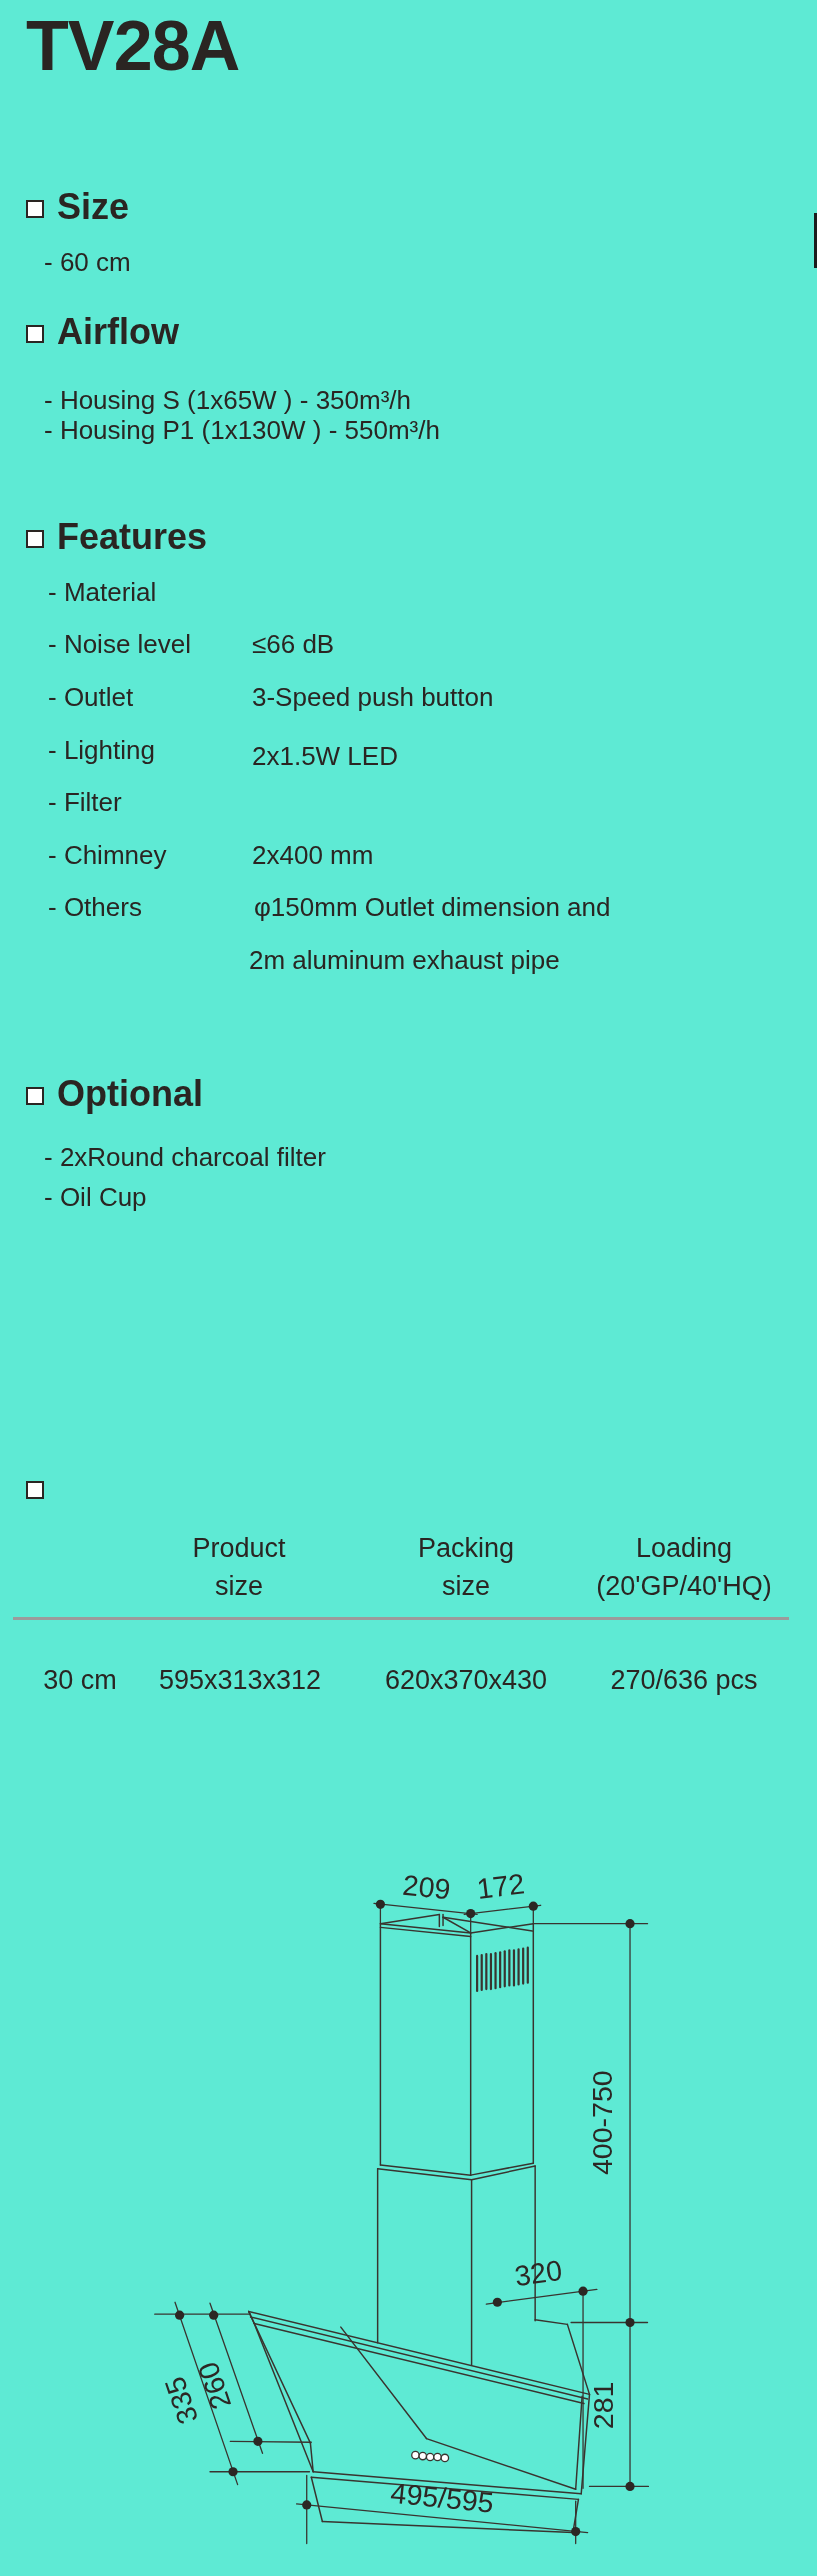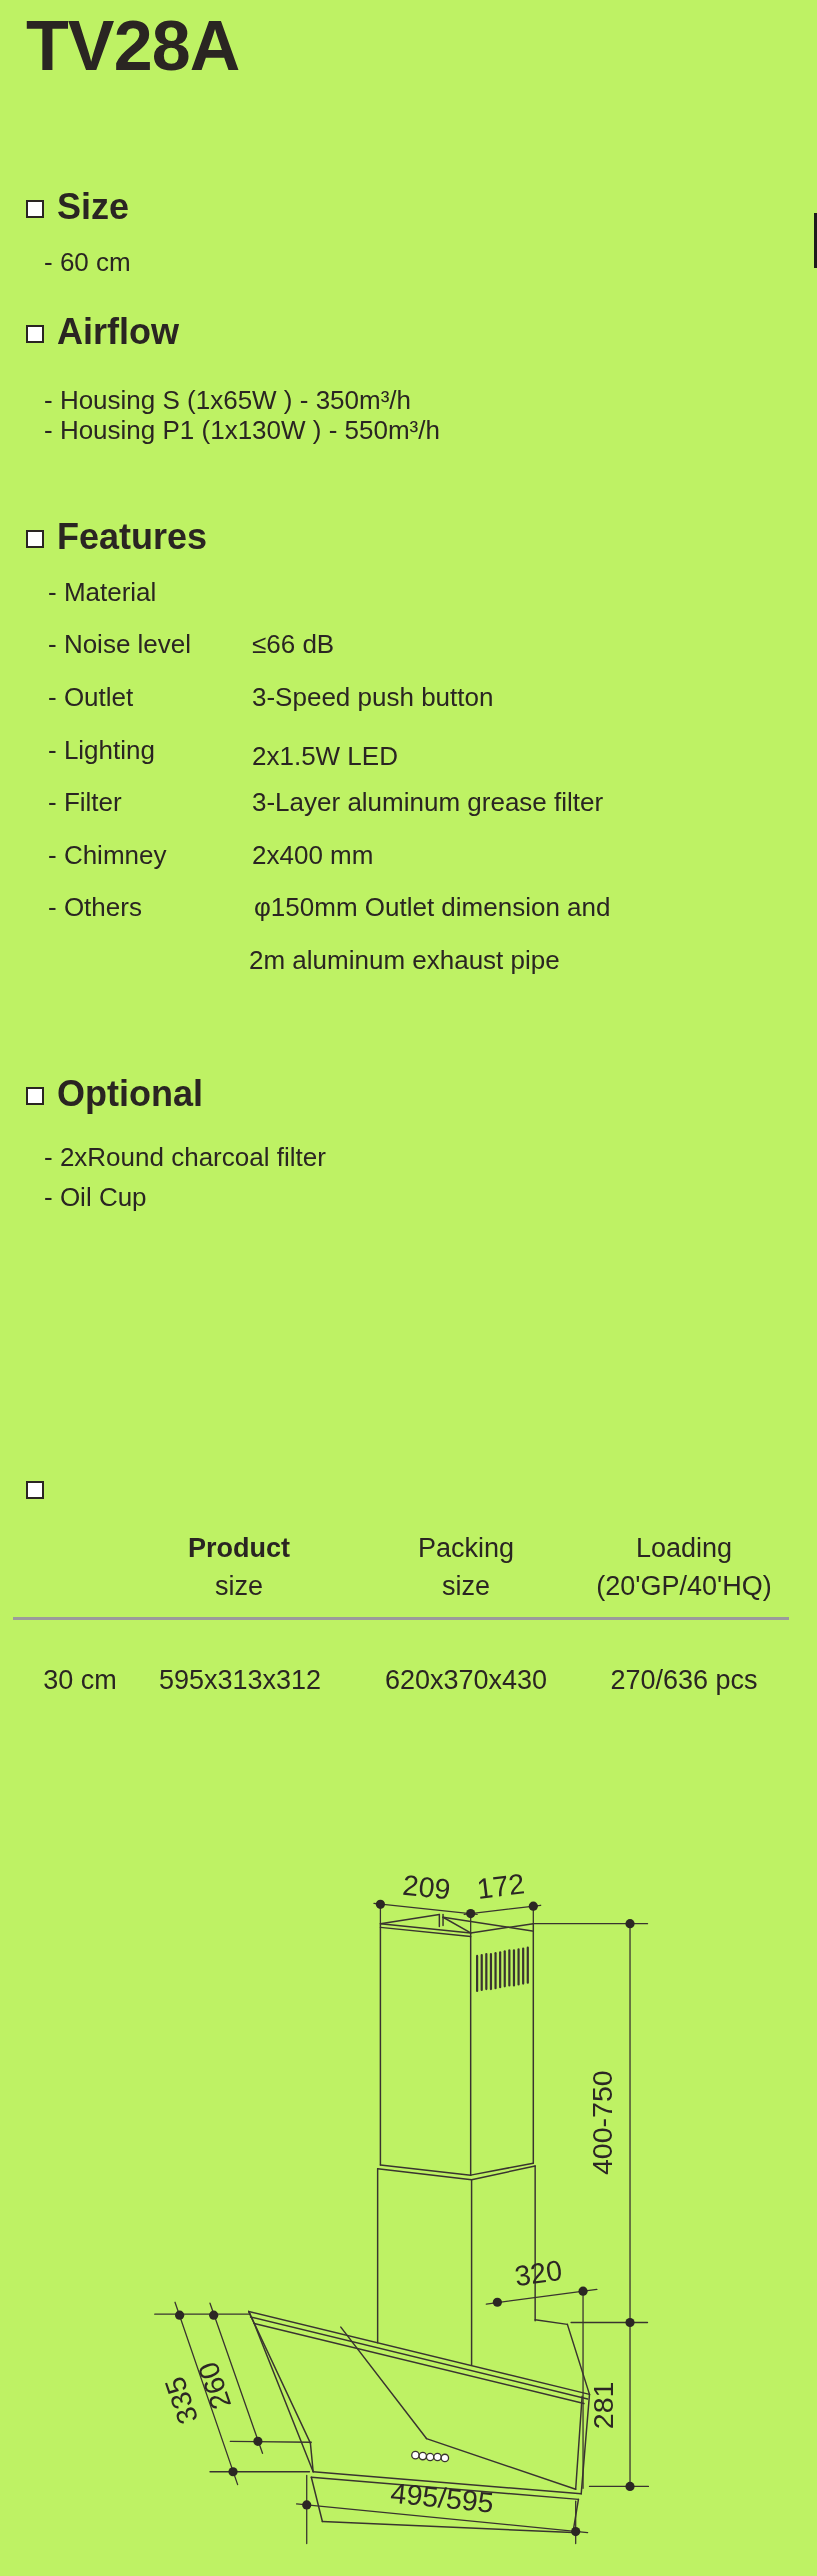--- a/index.html
+++ b/index.html
@@ -1,17 +1,17 @@
 <!DOCTYPE html>
 <html style="font-size:14.7px"><head>
 <meta charset="utf-8">
 <style>
   html,body { margin:0; padding:0; background:#ffffff; }
   .page {
-    position:relative; width:817px; height:2576px; background:#bef264;
+    position:relative; width:817px; height:2576px; background:#5eead4;
     font-family:"Liberation Sans", sans-serif; color:#2a2522; overflow:hidden;
   }
   .abs { position:absolute; }
   .title { font-size:70px; font-weight:700; letter-spacing:-0.9px; line-height:1; }
   .h2 { font-size:36px; font-weight:700; line-height:1.1; }
   .bullet { width:14px; height:14px; border:2.8px solid #2a2522; background:#fff; }
   .body-t { font-size:26px; line-height:1.2; white-space:nowrap; }
   .tbl-h { font-size:27px; line-height:1.2; text-align:center; white-space:nowrap; }
   .tbl-c { font-size:27px; line-height:1.2; text-align:center; white-space:nowrap; }
   .sep { background:#9b9b9b; height:2.8px; }
@@ -49,37 +49,36 @@
   <div class="abs body-t" style="left:48px; top:629px;">- Noise level</div>
   <div class="abs body-t" style="left:252px; top:629px;">≤66 dB</div>
 
   <div class="abs body-t" style="left:48px; top:682px;">- Outlet</div>
   <div class="abs body-t" style="left:252px; top:682px;">3-Speed push button</div>
 
   <div class="abs body-t" style="left:48px; top:735px;">- Lighting</div>
   <div class="abs body-t" style="left:252px; top:735px;margin-top:6px;">2x1.5W LED</div>
 
   <div class="abs body-t" style="left:48px; top:787px;">- Filter</div>
-  <div class="abs body-t" style="left:252px; top:787px;">3-Layer aluminum grease filter</div>
 
   <div class="abs body-t" style="left:48px; top:840px;">- Chimney</div>
   <div class="abs body-t" style="left:252px; top:840px;">2x400 mm</div>
 
   <div class="abs body-t" style="left:48px; top:892px;">- Others</div>
   <div class="abs body-t" style="left:254px; top:892px;">φ150mm Outlet dimension and</div>
   <div class="abs body-t" style="left:249px; top:945px;">2m aluminum exhaust pipe</div>
 
   <div class="abs bullet" style="left:26px; top:1087px;"></div>
   <div class="abs h2" style="left:57px; top:1074px;">Optional</div>
   <div class="abs body-t" style="left:44px; top:1142px;">- 2xRound charcoal filter</div>
   <div class="abs body-t" style="left:44px; top:1182px;">- Oil Cup</div>
 
   <div class="abs bullet" style="left:26px; top:1481px;"></div>
 
-  <div class="abs tbl-h" style="left:147px; top:1532px; width:184px;font-weight:bold;">Product</div>
+  <div class="abs tbl-h" style="left:147px; top:1532px; width:184px;">Product</div>
   <div class="abs tbl-h" style="left:147px; top:1570px; width:184px;">size</div>
   <div class="abs tbl-h" style="left:374px; top:1532px; width:184px;">Packing</div>
   <div class="abs tbl-h" style="left:374px; top:1570px; width:184px;">size</div>
   <div class="abs tbl-h" style="left:592px; top:1532px; width:184px;">Loading</div>
   <div class="abs tbl-h" style="left:564px; top:1570px; width:240px;">(20'GP/40'HQ)</div>
 
   <div class="abs sep" style="left:13px; top:1617px; width:776px;"></div>
 
   <div class="abs tbl-c" style="left:6.5px;  top:1664px; width:147px;">30 cm</div>
   <div class="abs tbl-c" style="left:157px; top:1664px; width:166px;">595x313x312</div>

